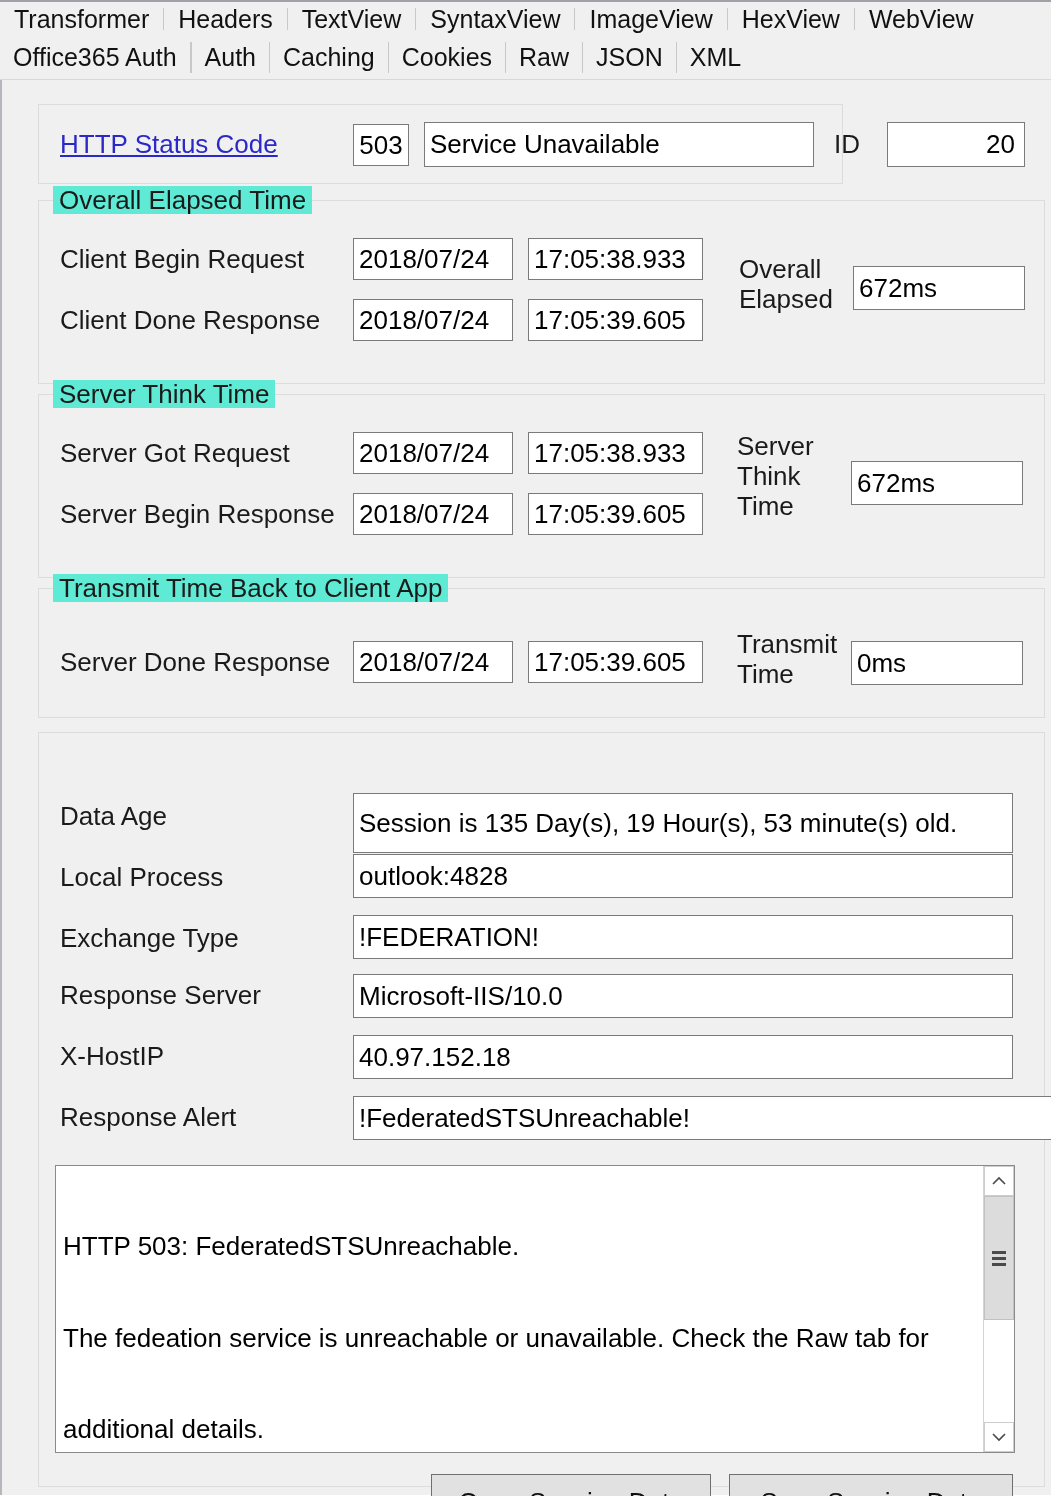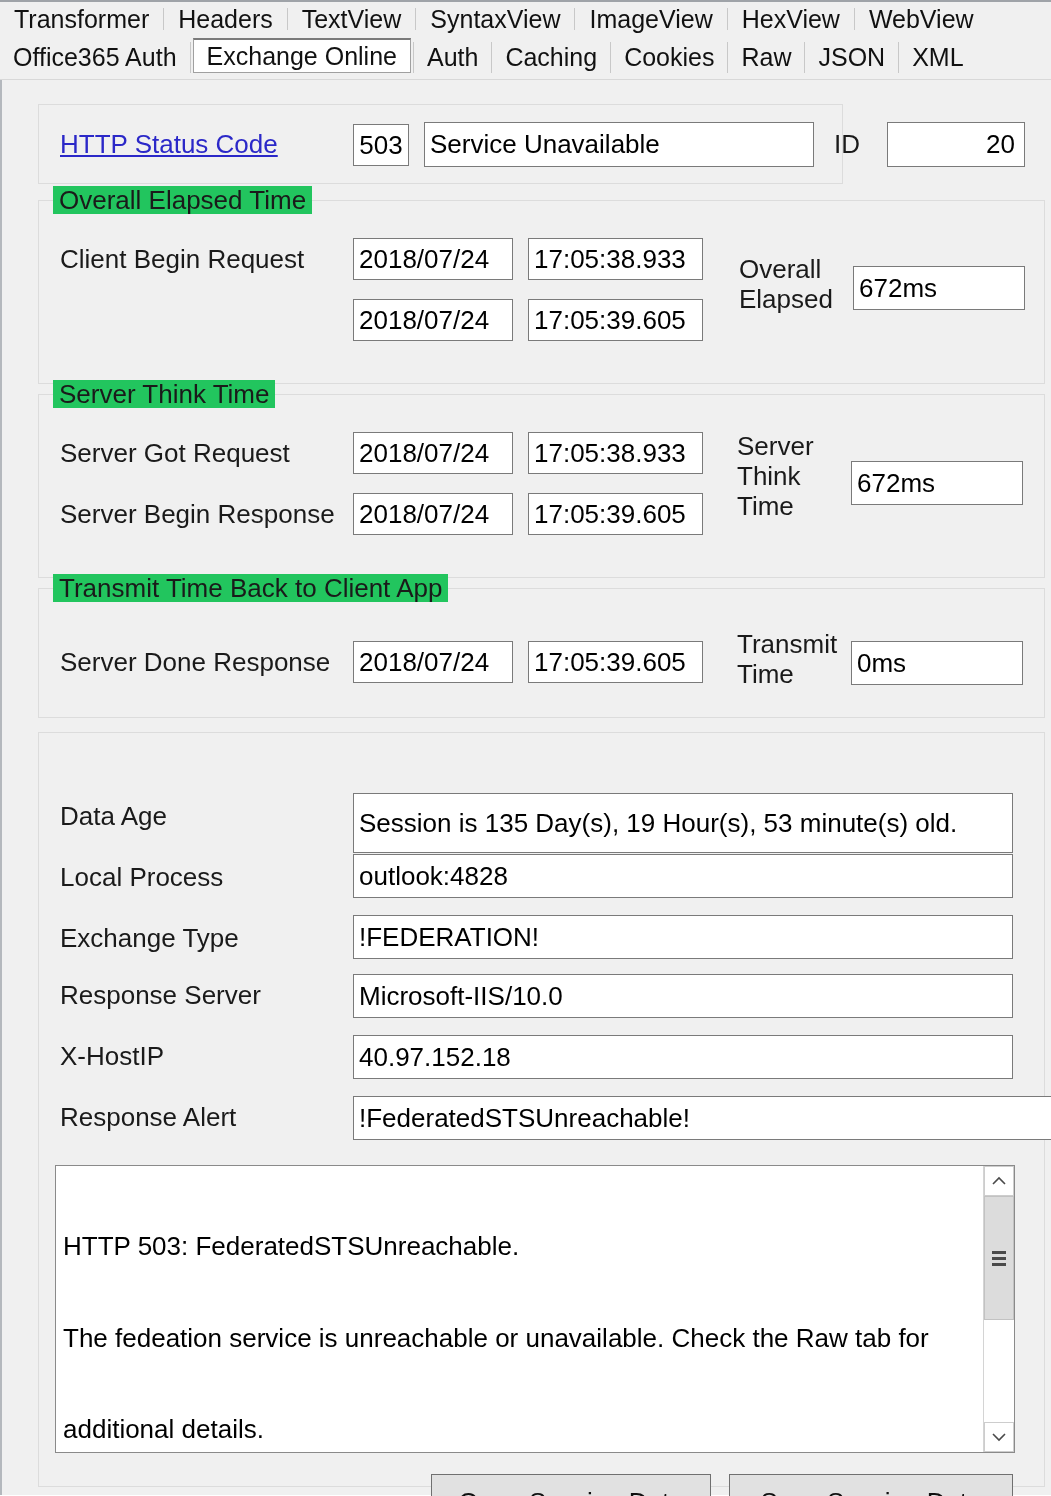--- a/index.html
+++ b/index.html
@@ -79,21 +79,21 @@
   .groupbox {
     position: absolute;
     border: 1px solid #dcdcdc;
     box-sizing: border-box;
     background: #f0f0f0;
   }
   .gb-legend {
     position: absolute;
     top: -15px;
     left: 14px;
-    background: #22c55e;
+    background: #5eead4;
     padding: 0 6px;
     font-size: 26px;
     line-height: 28px;
     color: #1a1a1a;
     white-space: nowrap;
   }
 
   
   .lbl {
     position: absolute;
@@ -229,21 +229,20 @@
   <div class="tab">ImageView</div>
   <div class="tabsep"></div>
   <div class="tab">HexView</div>
   <div class="tabsep"></div>
   <div class="tab">WebView</div>
 </div>
 
 <div class="tabstrip row2">
   <div class="tab">Office365 Auth</div>
   <div class="tabsep"></div>
-  <div class="tab selected">Exchange Online</div>
   <div class="tabsep"></div>
   <div class="tab">Auth</div>
   <div class="tabsep"></div>
   <div class="tab">Caching</div>
   <div class="tabsep"></div>
   <div class="tab">Cookies</div>
   <div class="tabsep"></div>
   <div class="tab">Raw</div>
   <div class="tabsep"></div>
   <div class="tab">JSON</div>
@@ -259,20 +258,21 @@
     <div class="tbox" style="left:385px; top:17px; width:390px; height:45px;">Service Unavailable</div>
     <div class="lbl" style="left:795px; top:24px;">ID</div>
     <div class="tbox right" style="left:848px; top:17px; width:138px; height:45px;">20</div>
   </div>
 
   <div class="groupbox" style="left:36px; top:120px; width:1007px; height:184px;">
     <div class="gb-legend">Overall Elapsed Time</div>
     <div class="lbl" style="left:21px; top:43px;">Client Begin Request</div>
     <div class="tbox" style="left:314px; top:37px; width:160px; height:42px;">2018/07/24</div>
     <div class="tbox" style="left:489px; top:37px; width:175px; height:42px;">17:05:38.933</div>
+    <div class="lbl" style="left:21px; top:104px;">Client Done Response</div>
     <div class="tbox" style="left:314px; top:98px; width:160px; height:42px;">2018/07/24</div>
     <div class="tbox" style="left:489px; top:98px; width:175px; height:42px;">17:05:39.605</div>
     <div class="lbl multi" style="left:700px; top:53px; width:100px;">Overall Elapsed</div>
     <div class="tbox" style="left:814px; top:65px; width:172px; height:44px;">672ms</div>
   </div>
 
   <div class="groupbox" style="left:36px; top:314px; width:1007px; height:184px;padding-left:33px;">
     <div class="gb-legend">Server Think Time</div>
     <div class="lbl" style="left:21px; top:43px;">Server Got Request</div>
     <div class="tbox" style="left:314px; top:37px; width:160px; height:42px;">2018/07/24</div>

